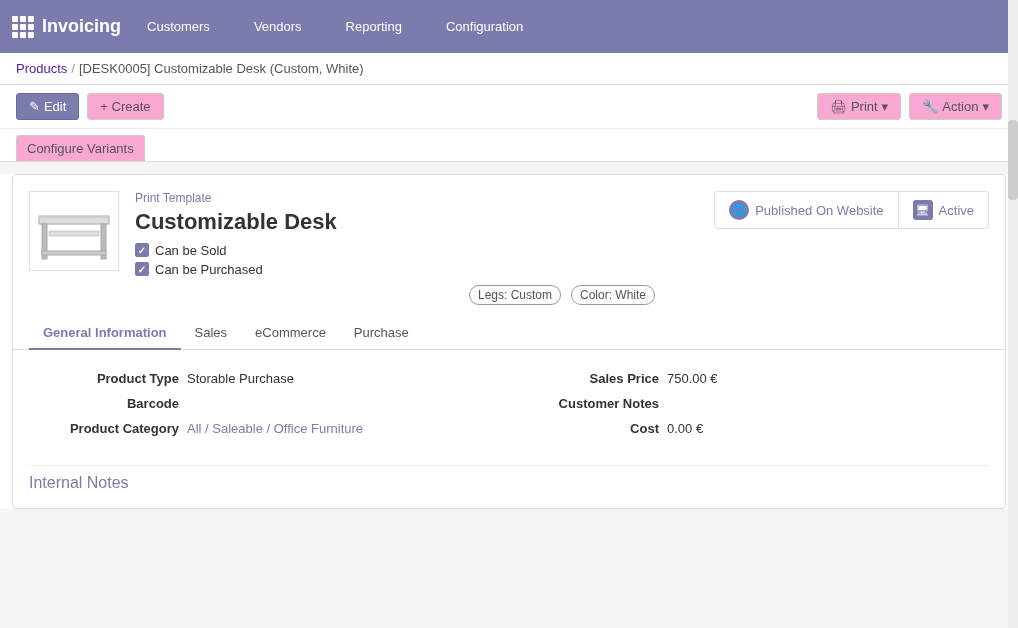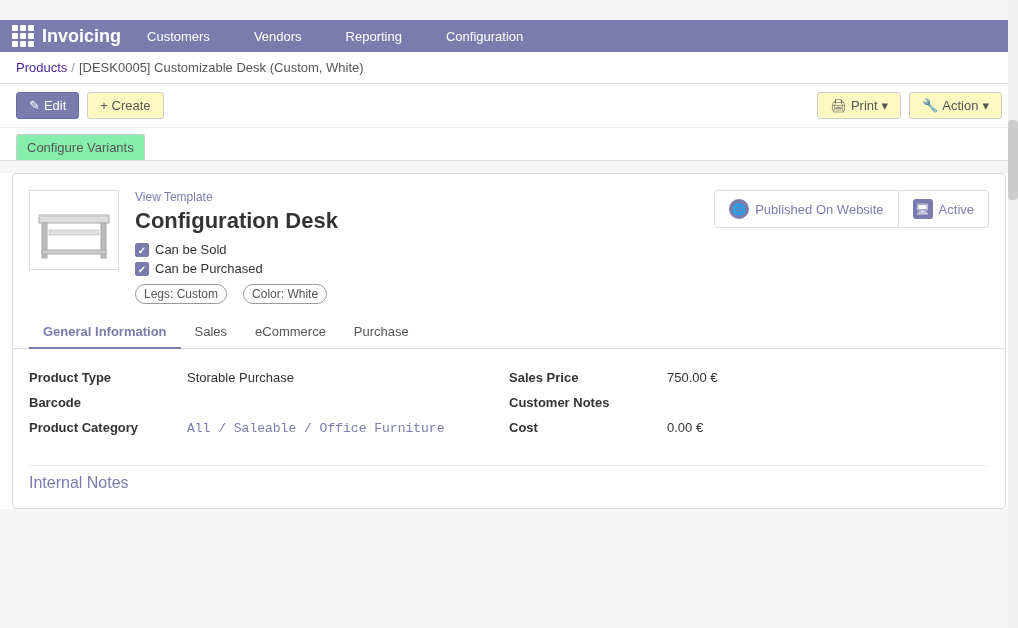--- a/index.html
+++ b/index.html
@@ -4,23 +4,22 @@
   <style>
     * { box-sizing: border-box; margin: 0; padding: 0; }
     body { font-family: Arial, sans-serif; font-size: 13px; background: #f5f5f5; color: #333; width: 1018px; min-height: 628px; overflow-x: hidden; }
 
     
     .navbar {
       background: #7c7bad;
       display: flex;
       align-items: center;
       padding: 0 12px;
-      height: 32px;
-      color: white;
-      margin-top: 20px;
+      height: 53px;
+      color: white;
     }
     .navbar-logo {
       display: flex;
       align-items: center;
       gap: 8px;
       font-size: 18px;
       font-weight: bold;
       color: white;
       margin-right: 24px;
     }
@@ -73,21 +72,21 @@
     }
     .btn {
       display: inline-flex;
       align-items: center;
       gap: 4px;
       padding: 5px 12px;
       border-radius: 3px;
       border: 1px solid #ccc;
       cursor: pointer;
       font-size: 13px;
-      background: #fef9c3;
+      background: #f9a8d4;
       color: #555;
     }
     .btn-primary {
       background: #7c7bad;
       color: white;
       border-color: #6a6a9e;
     }
     .btn-spacer { flex: 1; }
 
     
@@ -96,21 +95,21 @@
       padding: 6px 16px 0 16px;
       border-bottom: 1px solid #ddd;
     }
     .config-btn {
       display: inline-block;
       padding: 5px 10px;
       font-size: 13px;
       color: #555;
       border: 1px solid #ccc;
       border-bottom: none;
-      background: #86efac;
+      background: #f9a8d4;
       border-radius: 3px 3px 0 0;
       cursor: pointer;
     }
 
     
     .main-content {
       background: white;
       margin: 0;
       padding: 0;
     }
@@ -151,43 +150,44 @@
     }
     .product-name {
       font-size: 22px;
       font-weight: bold;
       color: #333;
       margin-bottom: 8px;
     }
     .checkboxes { margin-bottom: 8px; }
     .checkbox-row {
       display: flex;
-      align-items: flex-end;
+      align-items: flex-start;
       gap: 6px;
       margin-bottom: 4px;
       font-size: 13px;
     }
     .checkbox-box {
       width: 14px; height: 14px;
       border: 1px solid #7c7bad;
       background: #7c7bad;
       display: flex; align-items: center; justify-content: center;
       border-radius: 2px;
       flex-shrink: 0;
     }
     .checkbox-box::after {
       content: '✓';
       color: white;
       font-size: 10px;
       font-weight: bold;
     }
     .variants-row {
       display: flex;
-      gap: 16px;
+      gap: 10px;
       margin-top: 4px;
+      justify-content: center;
     }
     .variant-badge {
       border: 1px solid #999;
       border-radius: 12px;
       padding: 2px 8px;
       font-size: 12px;
       color: #555;
     }
 
     
@@ -251,20 +251,21 @@
     }
 
     
     .fields-section {
       padding: 16px 0 8px 0;
     }
     .fields-grid {
       display: grid;
       grid-template-columns: 1fr 1fr;
       gap: 0;
+      text-align: right;
     }
     .fields-col { padding: 0 0 0 0; }
     .field-row {
       display: flex;
       align-items: flex-start;
       padding: 5px 0;
       gap: 8px;
     }
     .field-label {
       font-weight: bold;
@@ -273,21 +274,20 @@
       min-width: 150px;
       flex-shrink: 0;
     }
     .field-value {
       font-size: 13px;
       color: #333;
     }
     .field-value a {
       color: #7c7bad;
       text-decoration: none;
-      font-family: Liberation Mono, monospace;
     }
 
     
     .section-title {
       font-size: 16px;
       font-weight: normal;
       color: #7c7bad;
       margin-top: 16px;
       padding-top: 8px;
       border-top: 1px solid #eee;
@@ -379,22 +379,22 @@
 
           <rect x="67" y="28" width="5" height="35" fill="#bbb" stroke="#aaa" stroke-width="1"></rect>
 
           <rect x="8" y="55" width="64" height="4" fill="#ccc" stroke="#aaa" stroke-width="1"></rect>
 
           <rect x="15" y="35" width="50" height="5" fill="#e0e0e0" stroke="#aaa" stroke-width="0.5"></rect>
         </svg>
       </div>
 
       <div class="product-info">
-        <a href="#" class="view-template-link">View Template</a>
-        <div class="product-name">Configuration Desk</div>
+        <a href="#" class="view-template-link">Print Template</a>
+        <div class="product-name">Customizable Desk</div>
         <div class="checkboxes">
           <div class="checkbox-row">
             <div class="checkbox-box"></div>
             <span>Can be Sold</span>
           </div>
           <div class="checkbox-row">
             <div class="checkbox-box"></div>
             <span>Can be Purchased</span>
           </div>
         </div>

